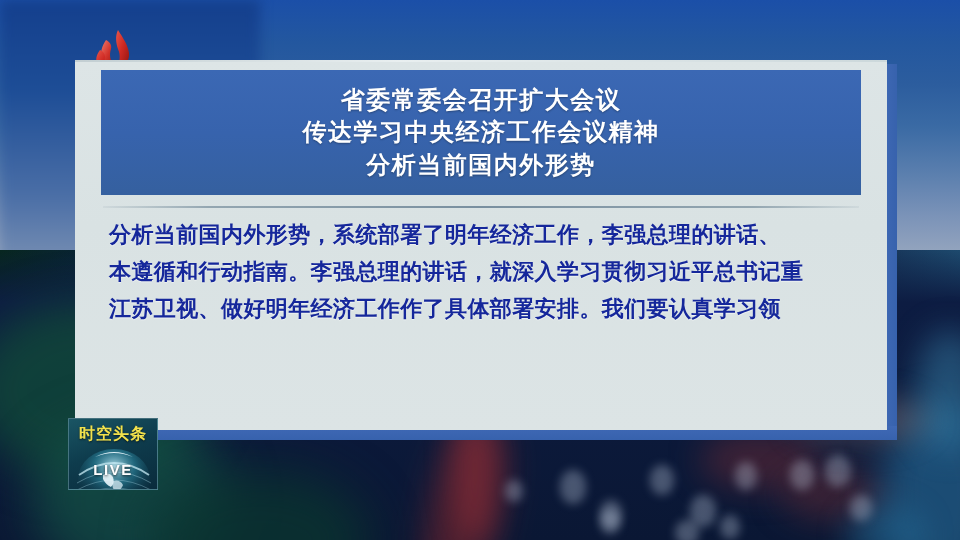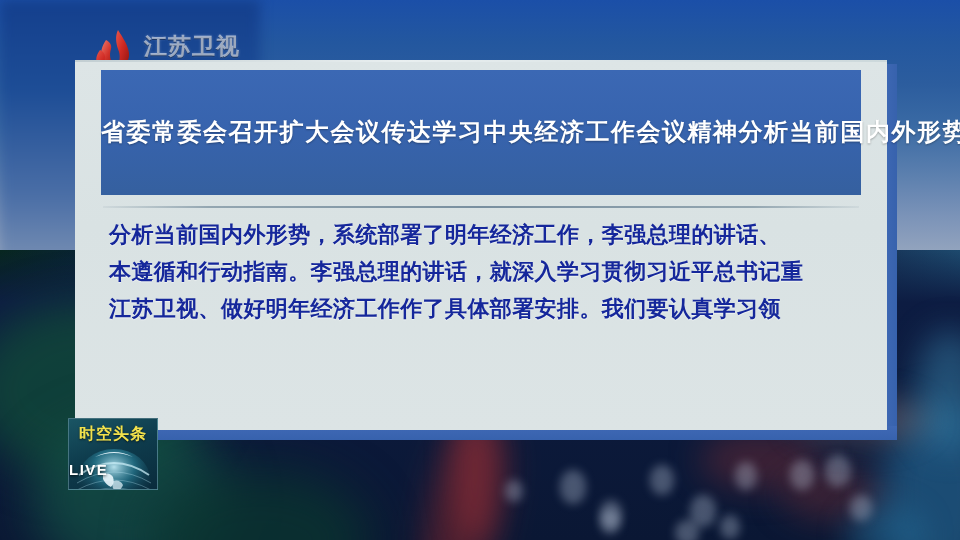--- a/index.html
+++ b/index.html
@@ -88,22 +88,22 @@
   }
   .panel-topline {
     position:absolute; left:0; top:0; width:812px; height:2px;
     background:linear-gradient(90deg,#c2ced2,#e9eff0 40%,#ccd8db);
   }
 
   
   .headline-box {
     position:absolute; left:26px; top:10px; width:760px; height:125px;
     background:linear-gradient(180deg,#3b68b4 0%,#3763ad 50%,#35609f 100%);
-    display:flex; flex-direction:row;
-    align-items:center; 
+    display:flex; flex-direction:column;
+    align-items:center; justify-content:center;
   }
   .headline-line {
     color:#ffffff;
     font-size:24px;
     font-weight:bold;
     letter-spacing:1.5px;
     line-height:1.36;
     text-shadow:0 1px 2px rgba(0,0,0,.30);
     white-space:nowrap;
   }
@@ -142,20 +142,21 @@
   .badge-title {
     position:absolute; left:0; top:5px; width:100%;
     text-align:center;
     color:#f2e14c;
     font-size:16px; font-weight:bold; letter-spacing:1px;
     text-shadow:0 1px 2px rgba(0,0,0,.6);
   }
   .badge-globe { position:absolute; left:4px; top:26px; width:82px; height:64px; }
   .badge-live {
     position:absolute; left:0; top:42px; width:100%;
+    text-align:center;
     color:#ffffff;
     font-size:15px; font-weight:bold; letter-spacing:1.5px;
     text-shadow:0 1px 3px rgba(0,0,0,.75);
   }
 </style>
 </head>
 <body>
 
 <div id="bg">
   <div class="bg-sky"></div>
@@ -199,21 +200,20 @@
       <linearGradient id="fl2" x1="0" y1="0" x2="1" y2="1">
         <stop offset="0" stop-color="#f07a6c"></stop>
         <stop offset="0.5" stop-color="#d2332b"></stop>
         <stop offset="1" stop-color="#96160f"></stop>
       </linearGradient>
     </defs>
     <path d="M30 2 C35 10 40 17 41 25 C42 33 36 40 28 41 C32 34 33 28 30 21 C28 15 27 8 30 2 Z" fill="url(#fl1)"></path>
     <path d="M18 12 C14 18 12 24 14 30 C16 36 22 39 27 38 C22 33 21 27 23 21 C24 17 22 14 18 12 Z" fill="url(#fl2)"></path>
     <path d="M12 22 C8 27 7 33 10 38 C13 43 19 44 23 42 C18 39 16 34 17 29 C17 26 15 23 12 22 Z" fill="url(#fl1)"></path>
   </svg>
-  <div class="logo-text">江苏卫视</div>
 </div>
 
 <div id="panel">
   <div class="panel-shadow-right"></div>
   <div class="panel-shadow-bottom"></div>
 
   <div class="panel-face">
     <div class="panel-topline"></div>
 
     <div class="headline-box">

